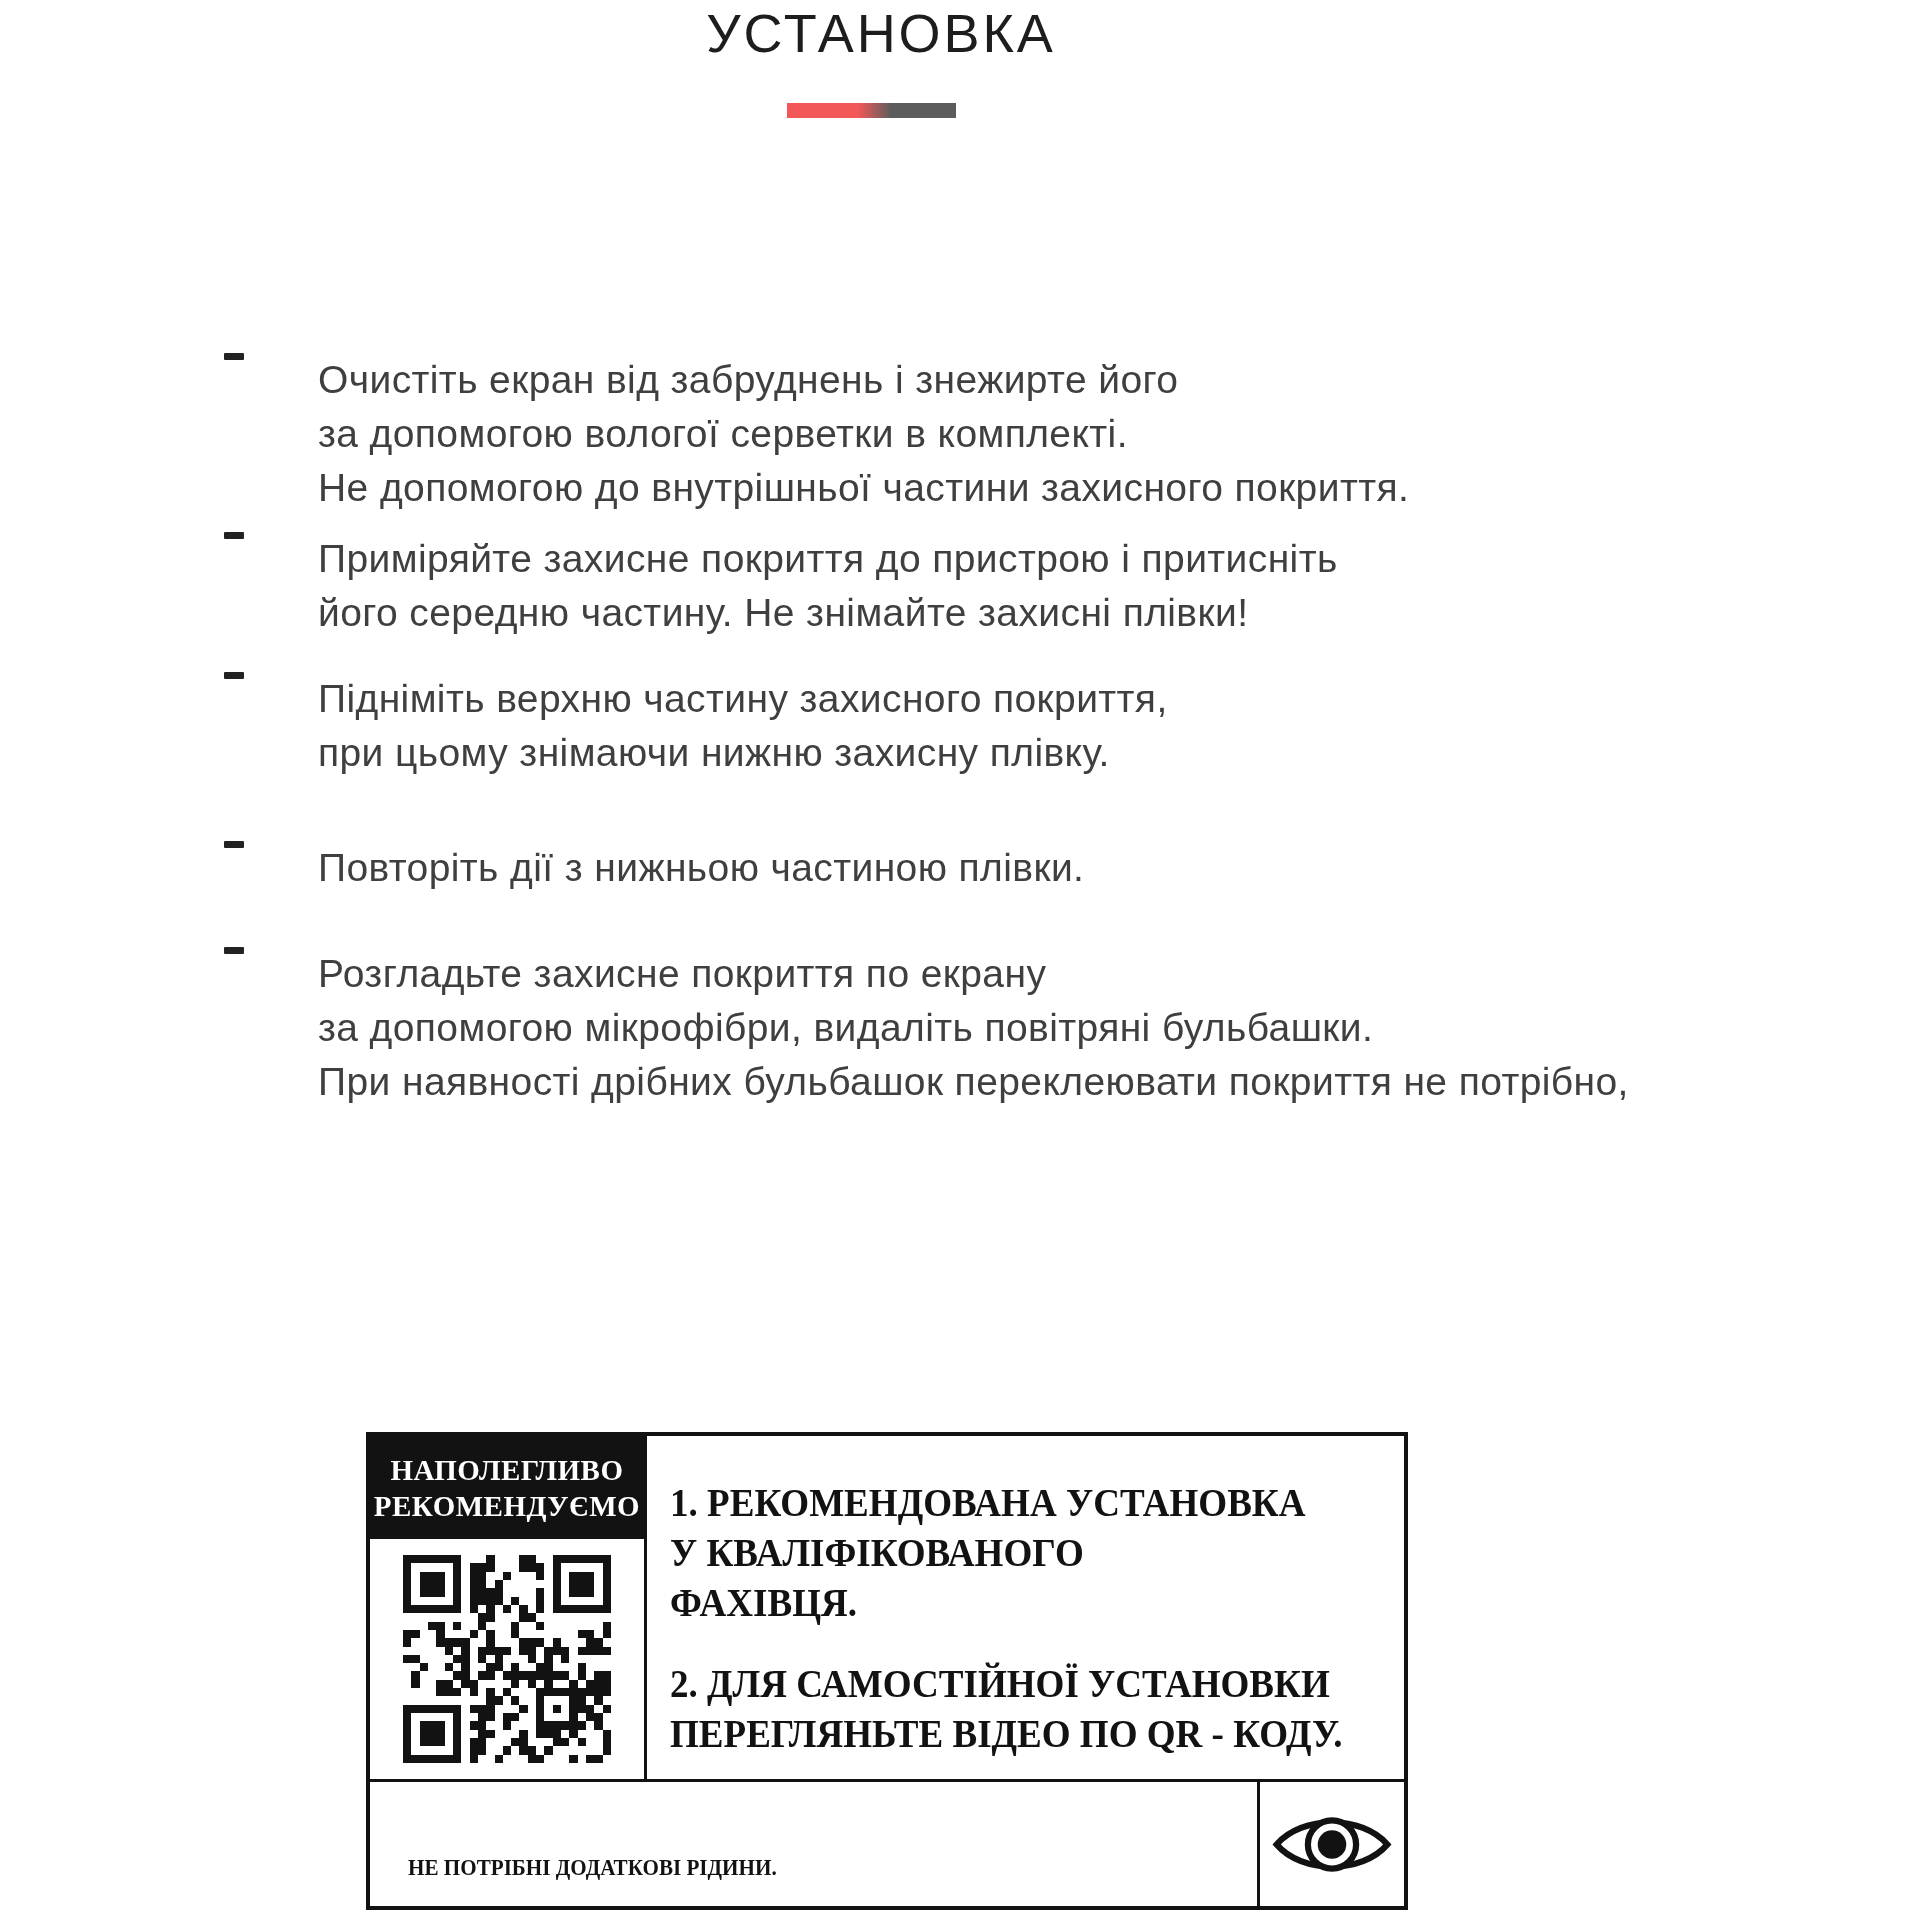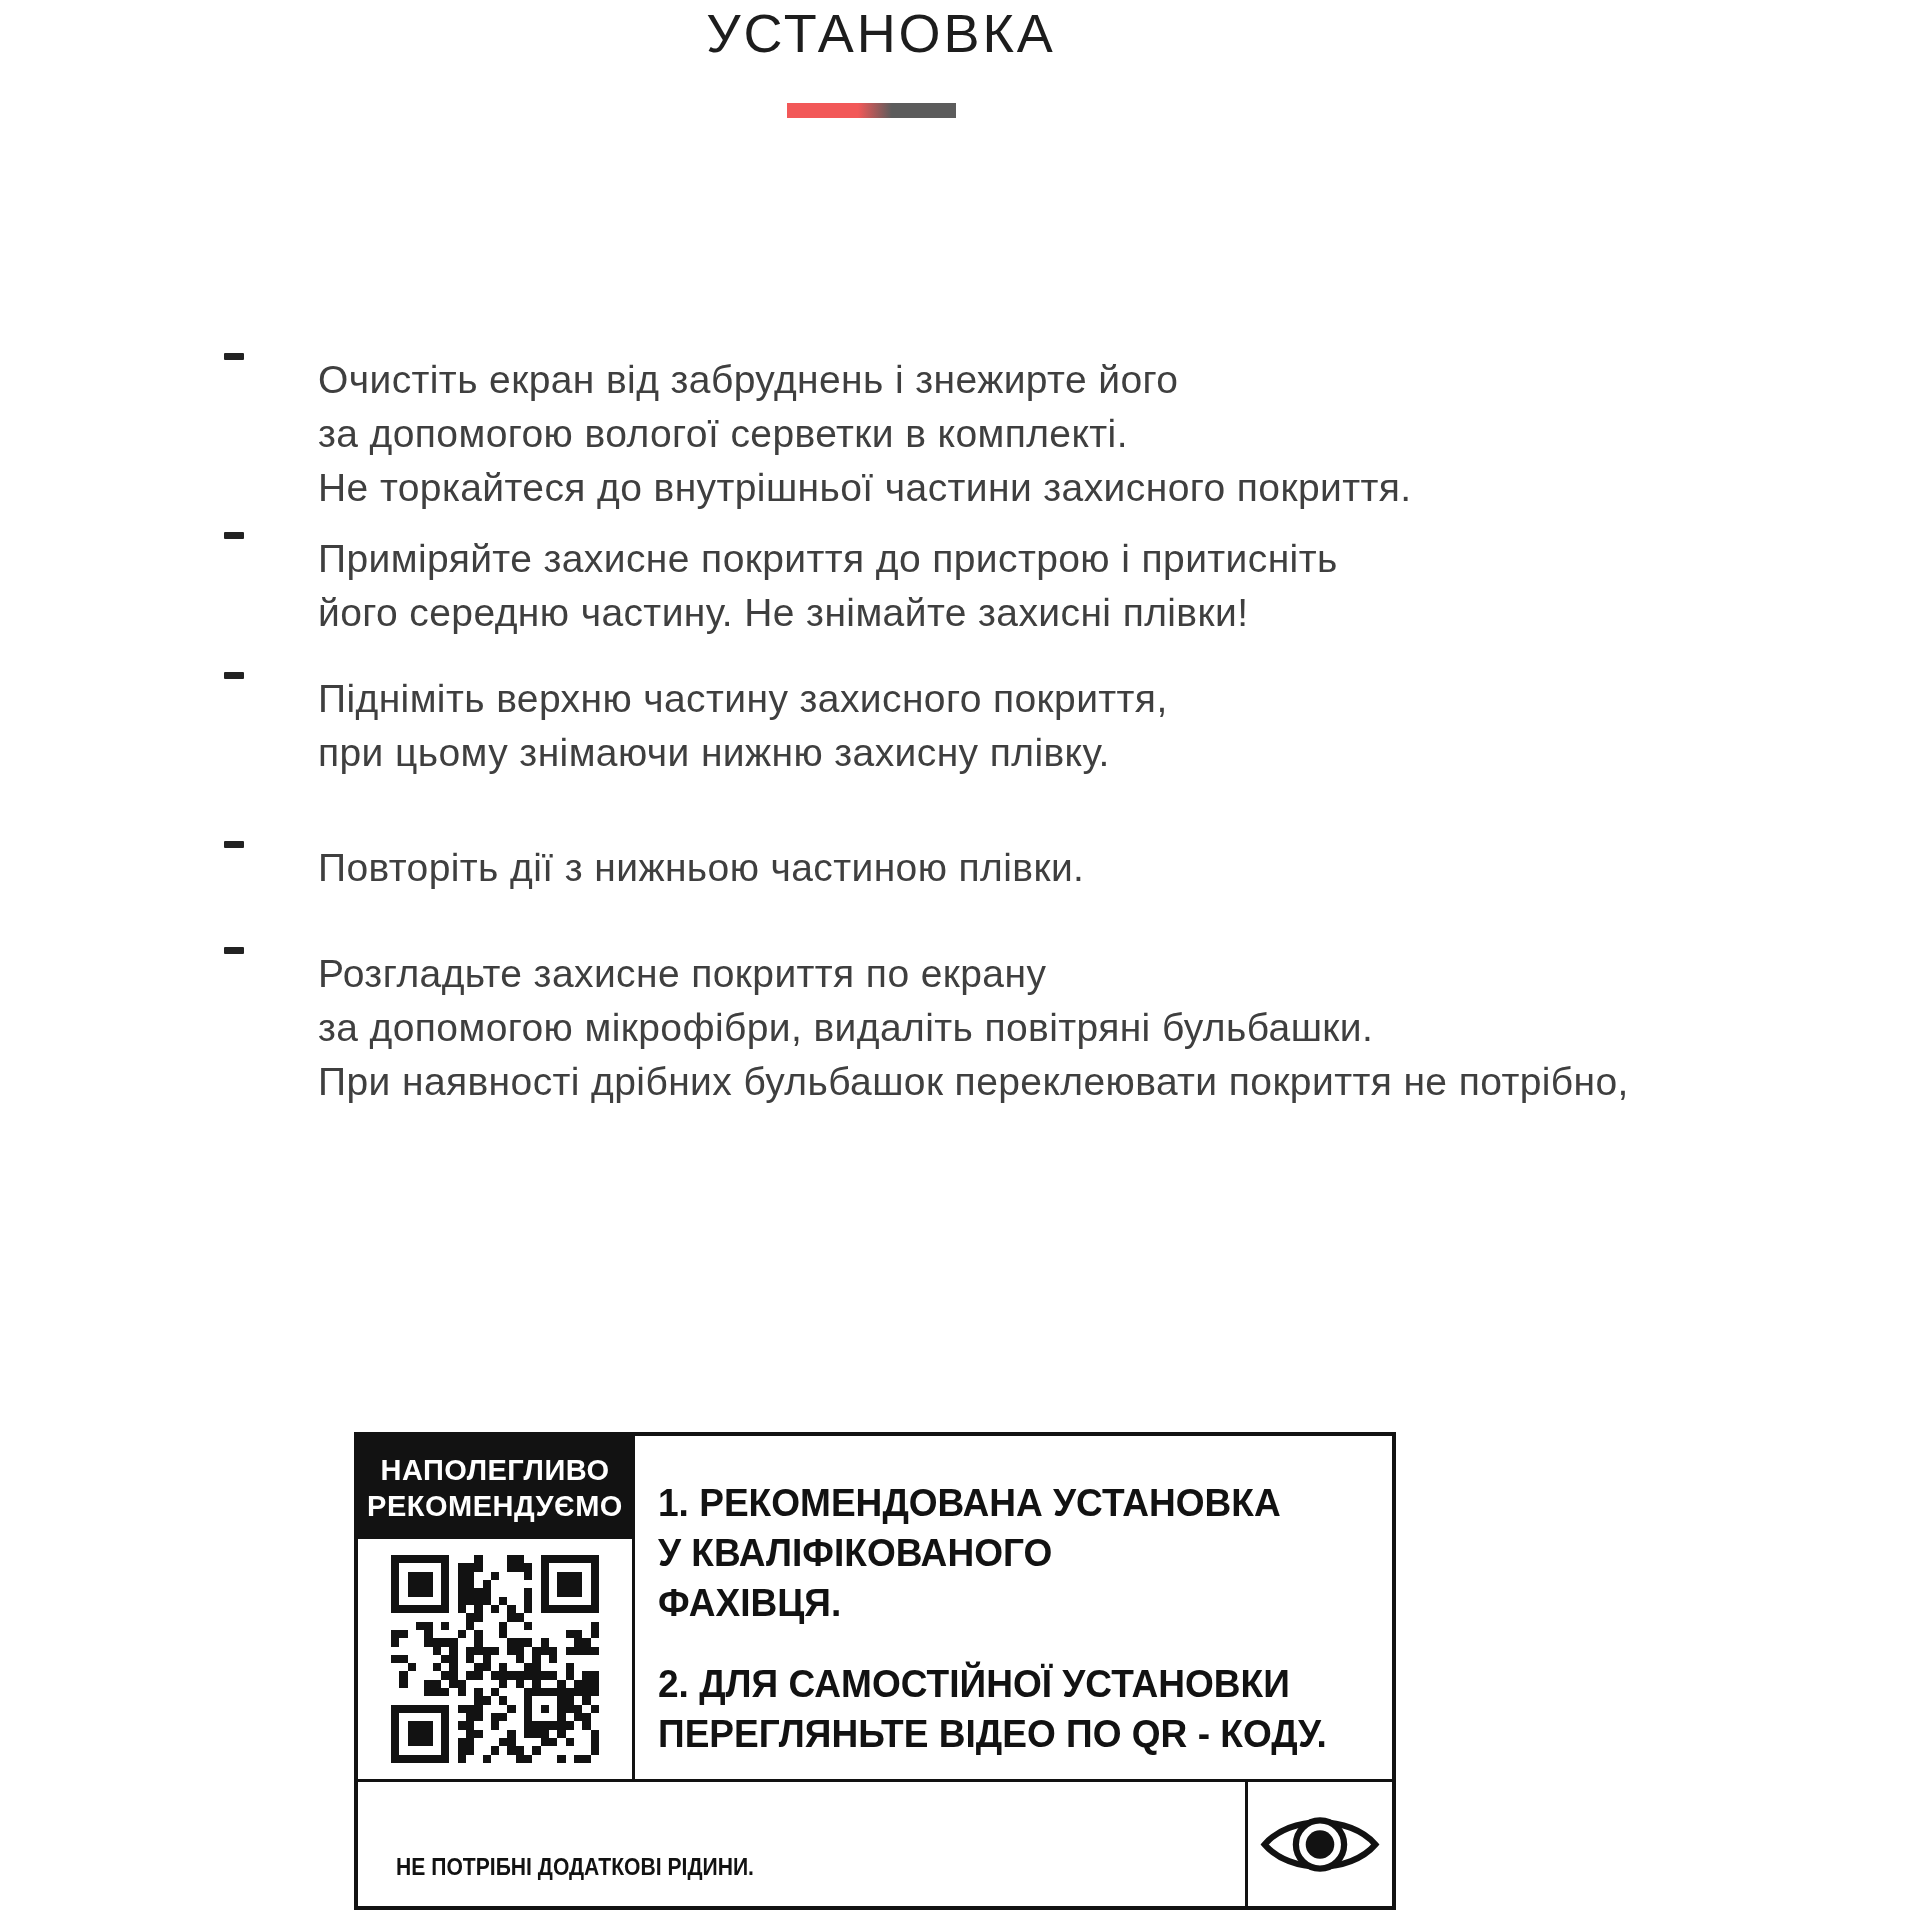--- a/index.html
+++ b/index.html
@@ -24,22 +24,22 @@
     position:absolute;left:224px;display:flex;
   }
   .dash{
     flex:none;width:20px;height:6.8px;background:#222;margin-right:74px;border-radius:1px;
   }
   .lines{
     font-size:39px;line-height:54px;color:var(--text);letter-spacing:0.4px;white-space:nowrap;
   }
   
   .rec-box{
-    position:absolute;left:354px;top:1432px;width:1042px;height:478px;
-    border:4.8px solid var(--ink);box-sizing:border-box;background:#fff;
+    position:absolute;left:366px;top:1432px;width:1042px;height:478px;
+    border:4.8px solid var(--ink);box-sizing:border-box;background:#fff;font-family:Liberation Serif, serif;
   }
   .box-left{
     position:absolute;left:0;top:0;width:277px;height:343px;
     border-right:3.9px solid var(--ink);box-sizing:border-box;
   }
   .box-header{
     height:103px;background:var(--ink);color:#fff;
     display:flex;flex-direction:column;align-items:center;justify-content:center;
     font-size:29px;font-weight:700;line-height:36px;letter-spacing:0.5px;text-align:center;
   }
@@ -79,21 +79,21 @@
 <div class="page">
 
   <div class="title">УСТАНОВКА</div>
   <div class="accent-bar"></div>
 
   <div class="step" style="top:353px">
     <div class="dash"></div>
     <div class="lines">
       <div>Очистіть екран від забруднень і знежирте його</div>
       <div>за допомогою вологої серветки в комплекті.</div>
-      <div>Не торкайтеся до внутрішньої частини захисного покриття.</div>
+      <div>Не допомогою до внутрішньої частини захисного покриття.</div>
     </div>
   </div>
 
   <div class="step" style="top:532px">
     <div class="dash"></div>
     <div class="lines">
       <div>Приміряйте захисне покриття до пристрою і притисніть</div>
       <div>його середню частину. Не знімайте захисні плівки!</div>
     </div>
   </div>

